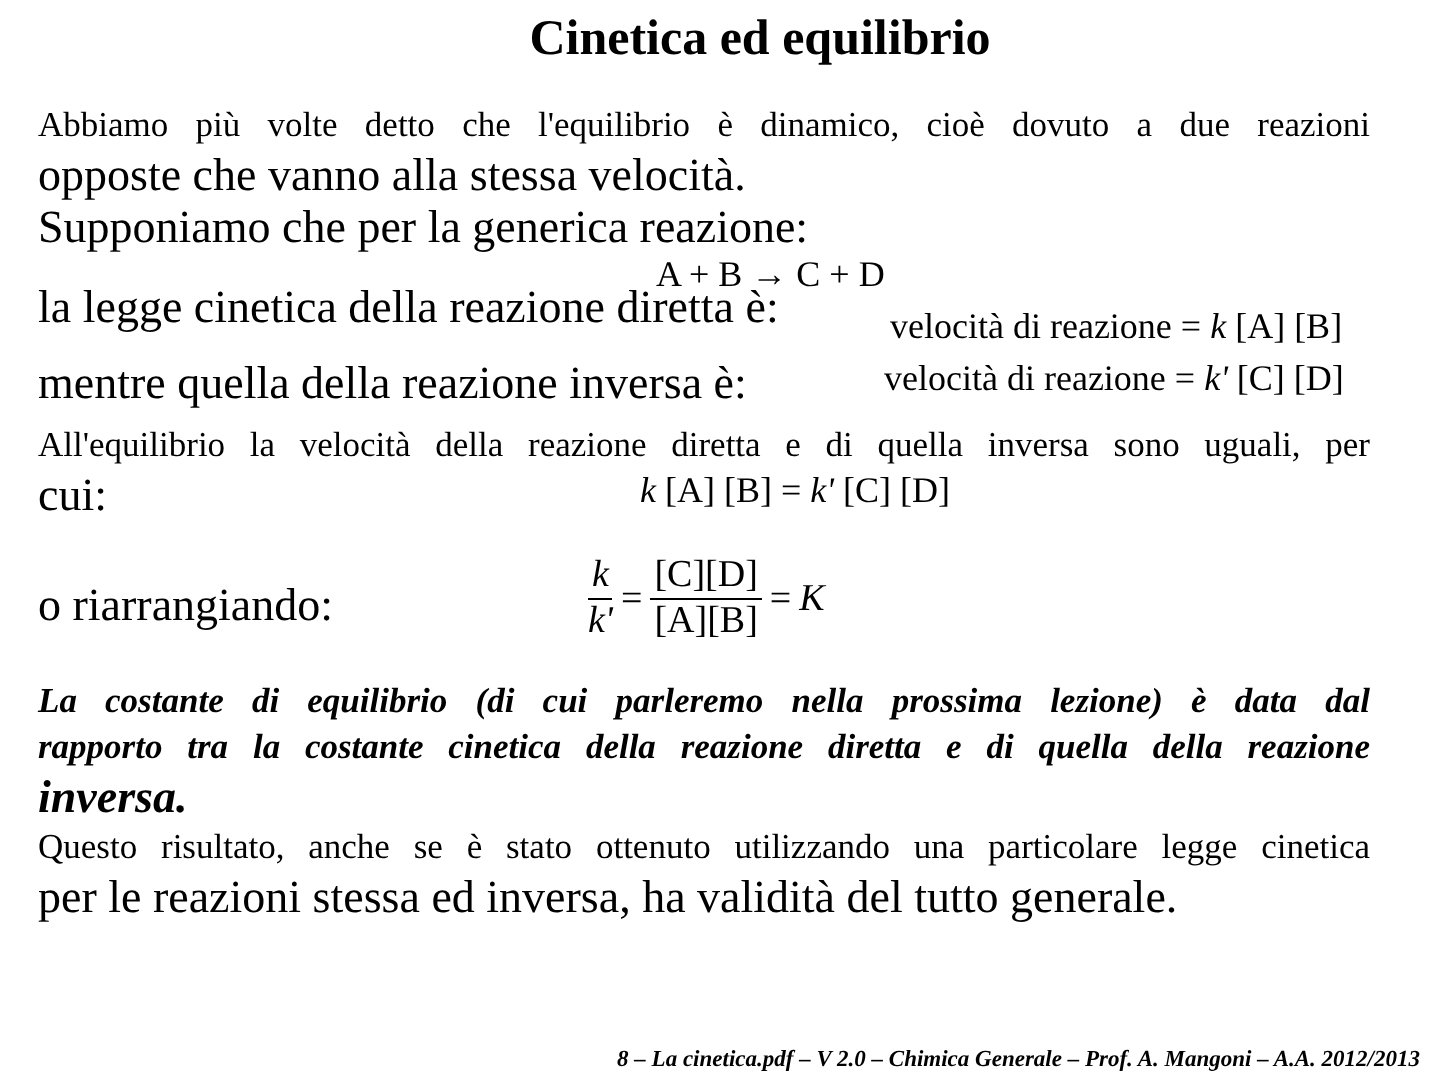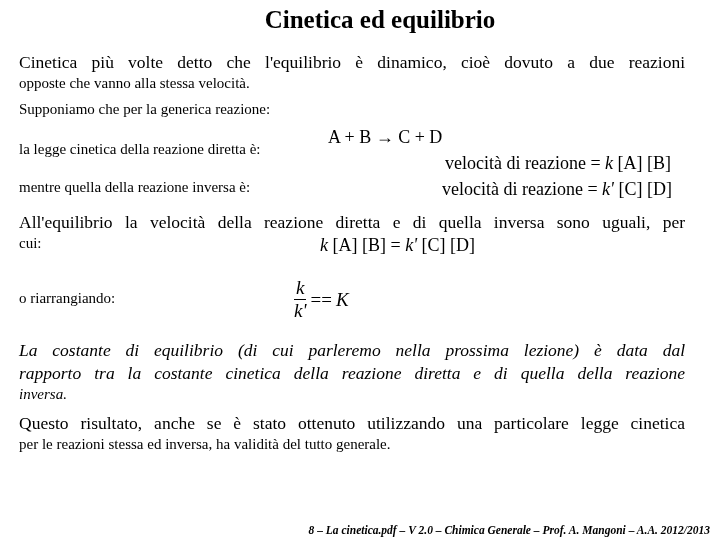--- a/index.html
+++ b/index.html
@@ -1,38 +1,38 @@
 <!DOCTYPE html>
 <html><head>
 <meta charset="utf-8">
 <style>
   html, body { margin: 0; padding: 0; background: #ffffff; }
   body { width: 720px; height: 540px; position: relative; overflow: hidden;
          font-family: "Liberation Serif", "DejaVu Serif", serif; color: #000; }
   .title { position: absolute; top: 6px; left: 0; width: 760px; text-align: center;
            font-size: 25px; font-weight: bold; }
-  .line { position: absolute; left: 19px; font-size: 15px; white-space: nowrap; }
+  .line { position: absolute; left: 19px; font-size: 23px; white-space: nowrap; }
   .just { position: absolute; left: 19px; width: 666px; font-size: 17.5px;
           text-align: justify; text-align-last: justify; white-space: nowrap; }
   .eq { position: absolute; font-size: 18px; white-space: nowrap; margin-left: 48px; }
   i.k { font-style: italic; }
-  .bolditalic { font-weight: normal; font-style: italic; }
+  .bolditalic { font-weight: bold; font-style: italic; }
   .frac { position: absolute; left: 290px; top: 278px; display: flex; align-items: center;
           font-size: 19px; }
   .fr { display: inline-flex; flex-direction: column; align-items: center; margin: 0 4px; }
   .fr .num { padding: 0 2px 1px 2px; border-bottom: 1px solid #000; line-height: 20px; }
   .fr .den { padding-top: 1px; line-height: 20px; }
   .footer { position: absolute; right: 10px; bottom: 4px; font-size: 11.5px; font-style: italic; font-weight: bold; }
 </style>
 </head>
 <body>
 
 <div class="title">Cinetica ed equilibrio</div>
 
-<div class="just" style="top:52px">Cinetica più volte detto che l'equilibrio è dinamico, cioè dovuto a due reazioni</div>
+<div class="just" style="top:52px">Abbiamo più volte detto che l'equilibrio è dinamico, cioè dovuto a due reazioni</div>
 <div class="line" style="top:75px">opposte che vanno alla stessa velocità.</div>
 <div class="line" style="top:101px">Supponiamo che per la generica reazione:</div>
 
 <div class="eq" style="top:127px; left:280px">A + B → C + D</div>
 
 <div class="line" style="top:141px">la legge cinetica della reazione diretta è:</div>
 <div class="eq" style="top:153px; left:397px">
   <span>velocità di reazione = </span><i class="k">k</i><span> [A] [B]</span>
 </div>
 
@@ -47,20 +47,24 @@
   <i class="k">k</i><span> [A] [B] = </span><i class="k">k'</i><span> [C] [D]</span>
 </div>
 
 <div class="line" style="top:290px">o riarrangiando:</div>
 <div class="frac">
   <span class="fr">
     <span class="num k" style="font-style:italic">k</span>
     <span class="den" style="font-style:italic">k'</span>
   </span>
   <span>=</span>
+  <span class="fr">
+    <span class="num">[C][D]</span>
+    <span class="den">[A][B]</span>
+  </span>
   <span>=</span>
   <span style="margin-left:4px; font-style:italic">K</span>
 </div>
 
 <div class="just bolditalic" style="top:340px">La costante di equilibrio (di cui parleremo nella prossima lezione) è data dal</div>
 <div class="just bolditalic" style="top:363px">rapporto tra la costante cinetica della reazione diretta e di quella della reazione</div>
 <div class="line bolditalic" style="top:386px">inversa.</div>
 
 <div class="just" style="top:413px">Questo risultato, anche se è stato ottenuto utilizzando una particolare legge cinetica</div>
 <div class="line" style="top:436px">per le reazioni stessa ed inversa, ha validità del tutto generale.</div>

